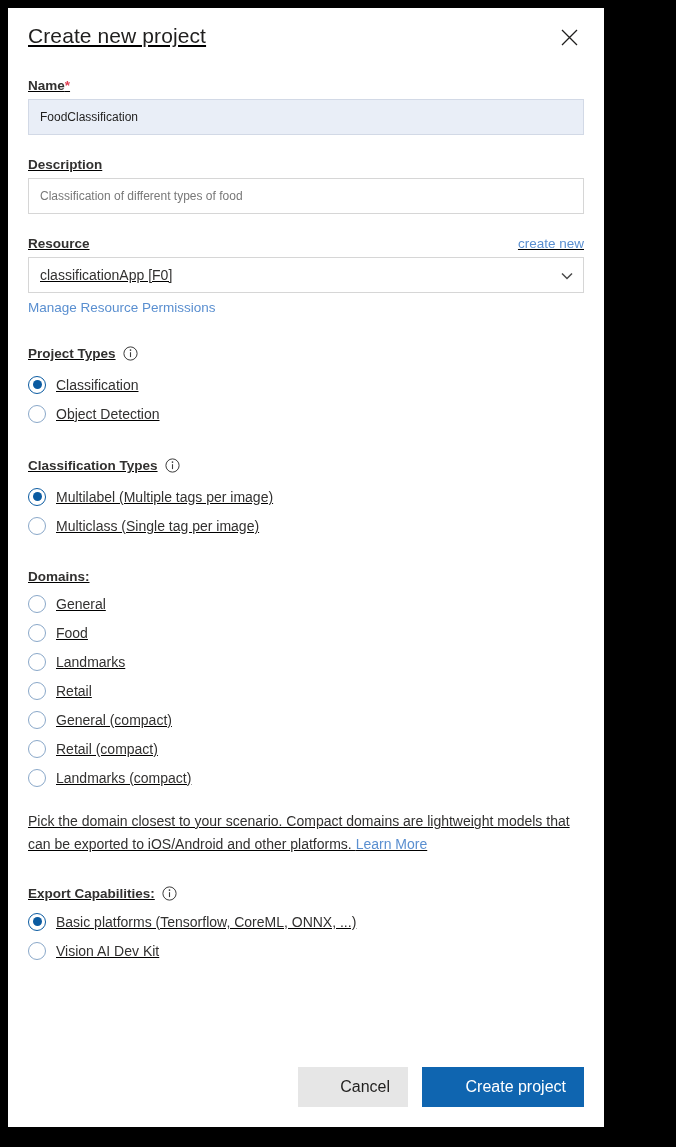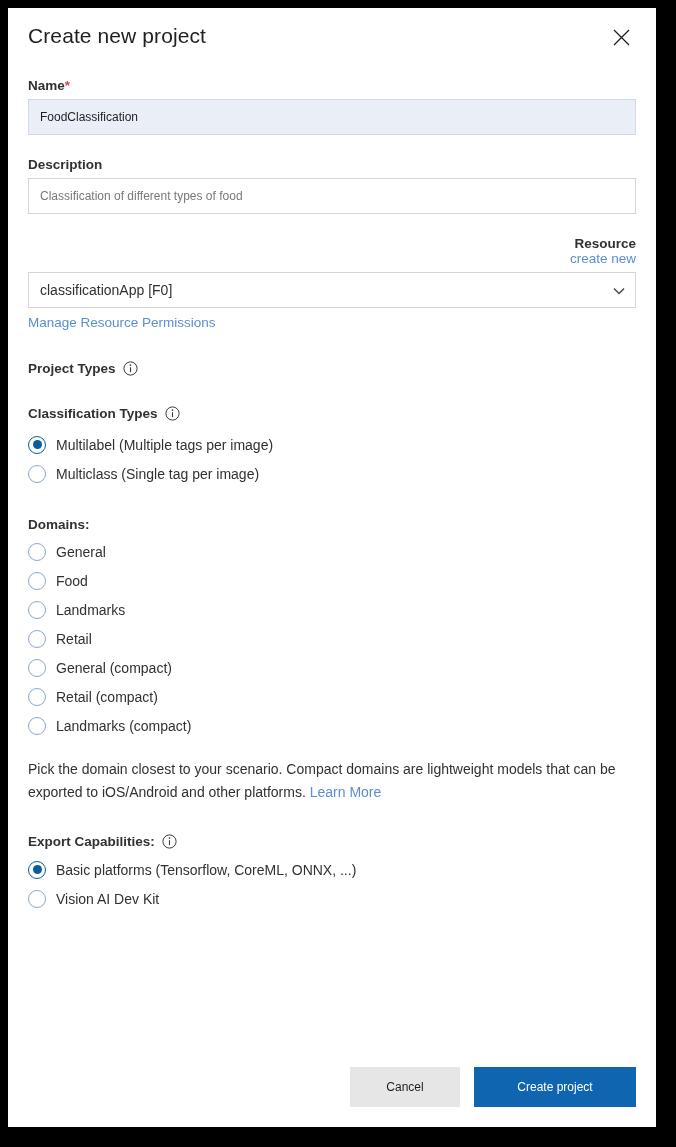--- a/index.html
+++ b/index.html
@@ -8,24 +8,25 @@
     width: 676px;
     height: 1147px;
     background: #000000;
     font-family: "Liberation Sans", sans-serif;
   }
 
   .frame {
     position: absolute;
     left: 8px;
     top: 8px;
-    width: 648px;
+    width: 596px;
     height: 1119px;
     background: #ffffff;
     overflow: hidden;
+    text-decoration: underline;
   }
 
   .dialog {
     position: relative;
     width: 100%;
     height: 100%;
     padding: 0 20px;
   }
 
   
@@ -87,21 +88,20 @@
   .name-block { margin-top: 14px; }
   .desc-block { margin-top: 22px; }
 
   
   .resource-block { margin-top: 22px; }
   .resource-head {
     display: flex;
     align-items: flex-end;
     justify-content: space-between;
     margin-bottom: 6px;
-    flex-direction: column;
   }
   .link {
     color: #5a8fd0;
     font-size: 13.5px;
     text-decoration: none;
     cursor: pointer;
   }
 
   .select-wrap { position: relative; width: 100%; }
   .select-box {
@@ -212,24 +212,25 @@
     right: 20px;
     bottom: 20px;
     display: flex;
     justify-content: flex-end;
     gap: 14px;
   }
   .btn {
     height: 40px;
     min-width: 110px;
     font-family: "Liberation Sans", sans-serif;
-    font-size: 12px;
+    font-size: 16px;
     border: none;
     cursor: pointer;
     padding: 0 18px;
+    text-align: right;
   }
   .btn-secondary {
     background: #e6e6e6;
     color: #201f1e;
   }
   .btn-primary {
     background: #0f65b0;
     color: #ffffff;
     min-width: 162px;
   }
@@ -283,20 +284,30 @@
       <div class="section-head">
         <span>Project Types</span>
         <span class="info-icon">
           <svg width="15" height="15" viewBox="0 0 15 15">
             <circle cx="7.5" cy="7.5" r="6.6" stroke="#3b3b3b" stroke-width="1" fill="none"></circle>
             <circle cx="7.5" cy="4.1" r="0.85" fill="#3b3b3b"></circle>
             <path d="M7.5 6.2 L7.5 11.1" stroke="#3b3b3b" stroke-width="1.1"></path>
           </svg>
         </span>
       </div>
+      <div class="radio-list">
+        <div class="radio-row">
+          <span class="radio checked"></span>
+          <span class="radio-label">Classification</span>
+        </div>
+        <div class="radio-row">
+          <span class="radio"></span>
+          <span class="radio-label">Object Detection</span>
+        </div>
+      </div>
     </div>
 
     <div class="class-types-block">
       <div class="section-head">
         <span>Classification Types</span>
         <span class="info-icon">
           <svg width="15" height="15" viewBox="0 0 15 15">
             <circle cx="7.5" cy="7.5" r="6.6" stroke="#3b3b3b" stroke-width="1" fill="none"></circle>
             <circle cx="7.5" cy="4.1" r="0.85" fill="#3b3b3b"></circle>
             <path d="M7.5 6.2 L7.5 11.1" stroke="#3b3b3b" stroke-width="1.1"></path>

